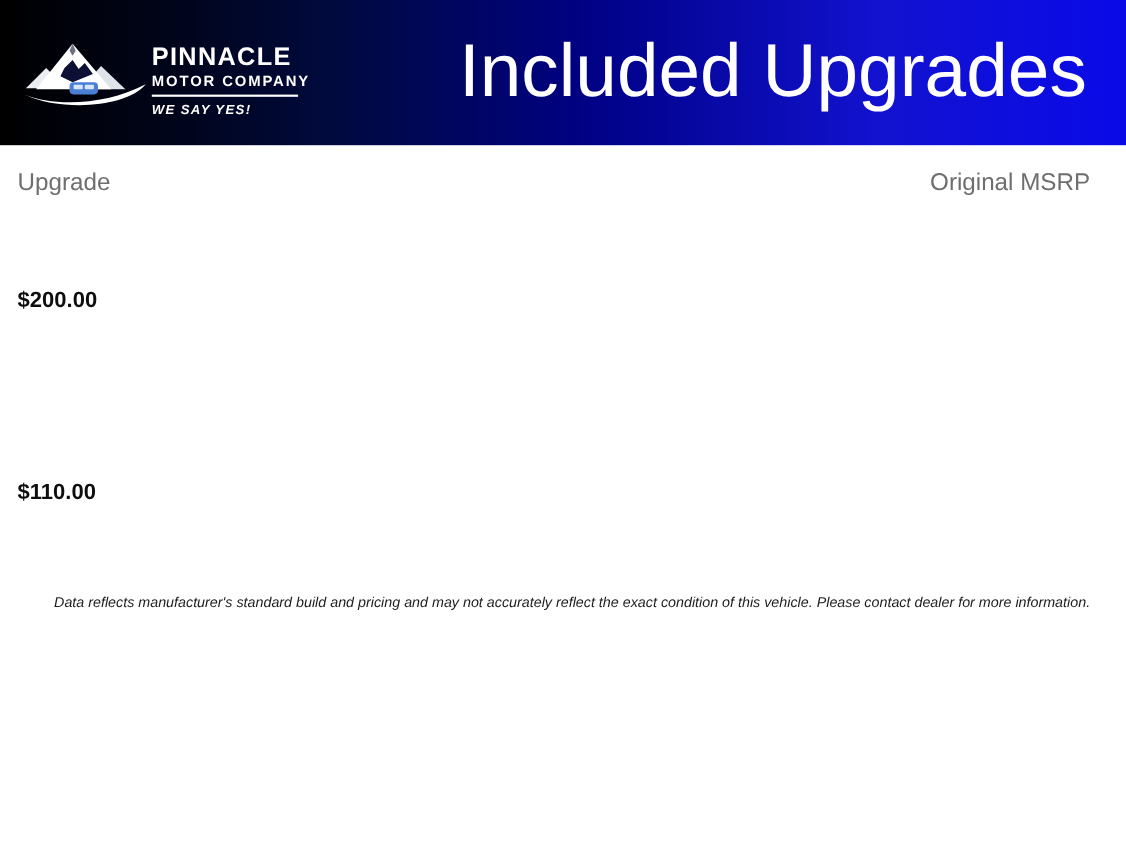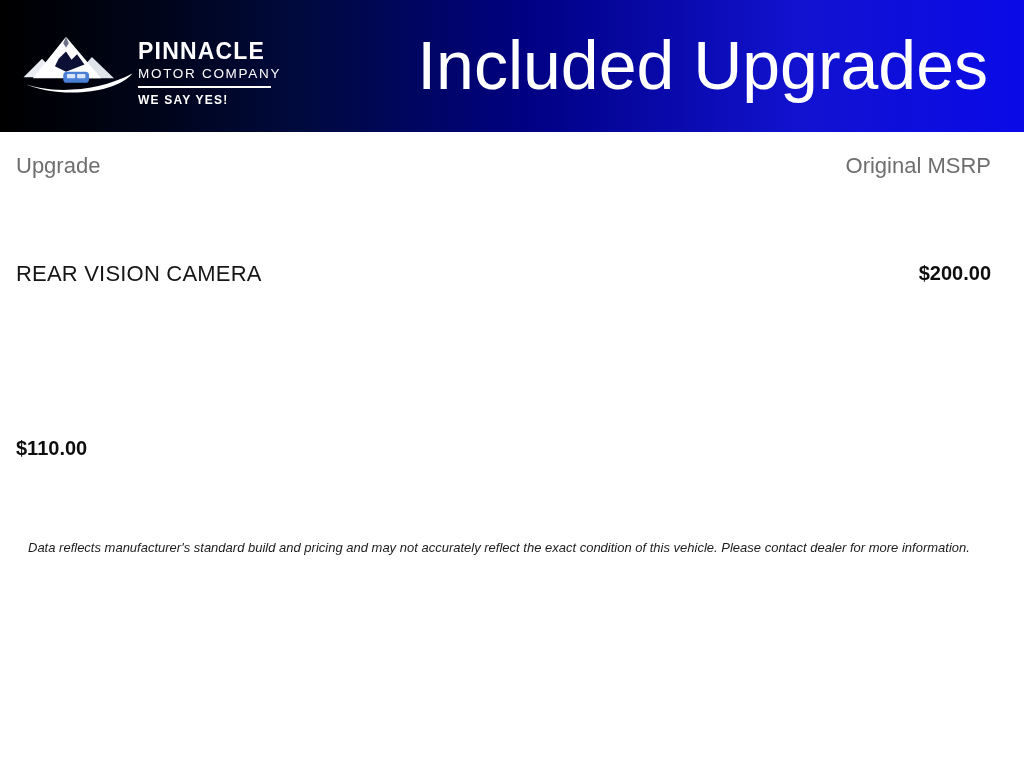--- a/index.html
+++ b/index.html
@@ -12,35 +12,35 @@
   .page { position:relative; width:1024px; height:768px; }
 
   
   .banner {
     position:relative;
     height:132px;
     background:linear-gradient(90deg,
       #000000 0%, #000417 14%, #000a3f 30%,
       #000184 52%, #1212d0 78%, #0a0ae8 100%);
   }
-  .logo { position:absolute; left:18px; top:32px; display:flex; align-items:center; }
+  .logo { position:absolute; left:18px; top:32px; display:flex; align-items:flex-end; }
   .logo-art { width:120px; height:70px; flex:0 0 auto; }
   .logo-text { margin-left:0px; padding-top:8px; }
   .logo-name {
     font-size:23px; font-weight:bold; color:#ffffff;
     letter-spacing:1.2px; line-height:1;
   }
   .logo-sub {
-    font-size:13.5px; font-weight:normal; color:#ffffff;
+    font-size:13.5px; font-weight:bold; color:#ffffff;
     letter-spacing:1.7px; line-height:1; margin-top:4px; white-space:nowrap;
   }
   .logo-rule { height:2px; background:#ffffff; margin-top:5px; width:133px; }
   .logo-tag {
     font-size:12px; font-weight:bold; color:#ffffff;
-    letter-spacing:1.2px; margin-top:5px;
+    letter-spacing:1.2px; margin-top:5px;font-style:italic;
   }
   .title {
     position:absolute; right:36px; top:50%;
     transform:translateY(-52%);
     margin:0; color:#ffffff;
     font-size:68px; font-weight:400; line-height:1;
     white-space:nowrap;
   }
 
   
@@ -59,23 +59,24 @@
     font-size:22px; color:#161616; letter-spacing:0.2px;
     white-space:nowrap;
   }
   .row .upgrade-msrp {
     font-size:20px; font-weight:bold; color:#0e0e0e;
     white-space:nowrap;
   }
 
   
   .disclaimer {
-    margin:4px 0 0 12px;
+    margin:4px 0 0 0;
     font-size:13px; font-style:italic; color:#1c1c1c;
     white-space:nowrap;
+    text-align:right;
   }
 </style>
 </head>
 <body>
 
 <div class="page">
 
   <header class="banner">
     <div class="logo">
       <svg class="logo-art" viewBox="0 0 130 74" aria-hidden="true">
@@ -106,21 +107,20 @@
   </header>
 
   <main>
     <div class="thead">
       <span>Upgrade</span>
       <span>Original MSRP</span>
     </div>
 
     <div class="rows">
       <div class="row">
-        <span class="upgrade-name">REAR VISION CAMERA</span>
         <span class="upgrade-msrp">$200.00</span>
       </div>
       <div class="row">
         <span class="upgrade-msrp">$110.00</span>
       </div>
     </div>
 
     <p class="disclaimer">Data reflects manufacturer's standard build and pricing and may not accurately reflect the exact condition of this vehicle. Please contact dealer for more information.</p>
   </main>
 

